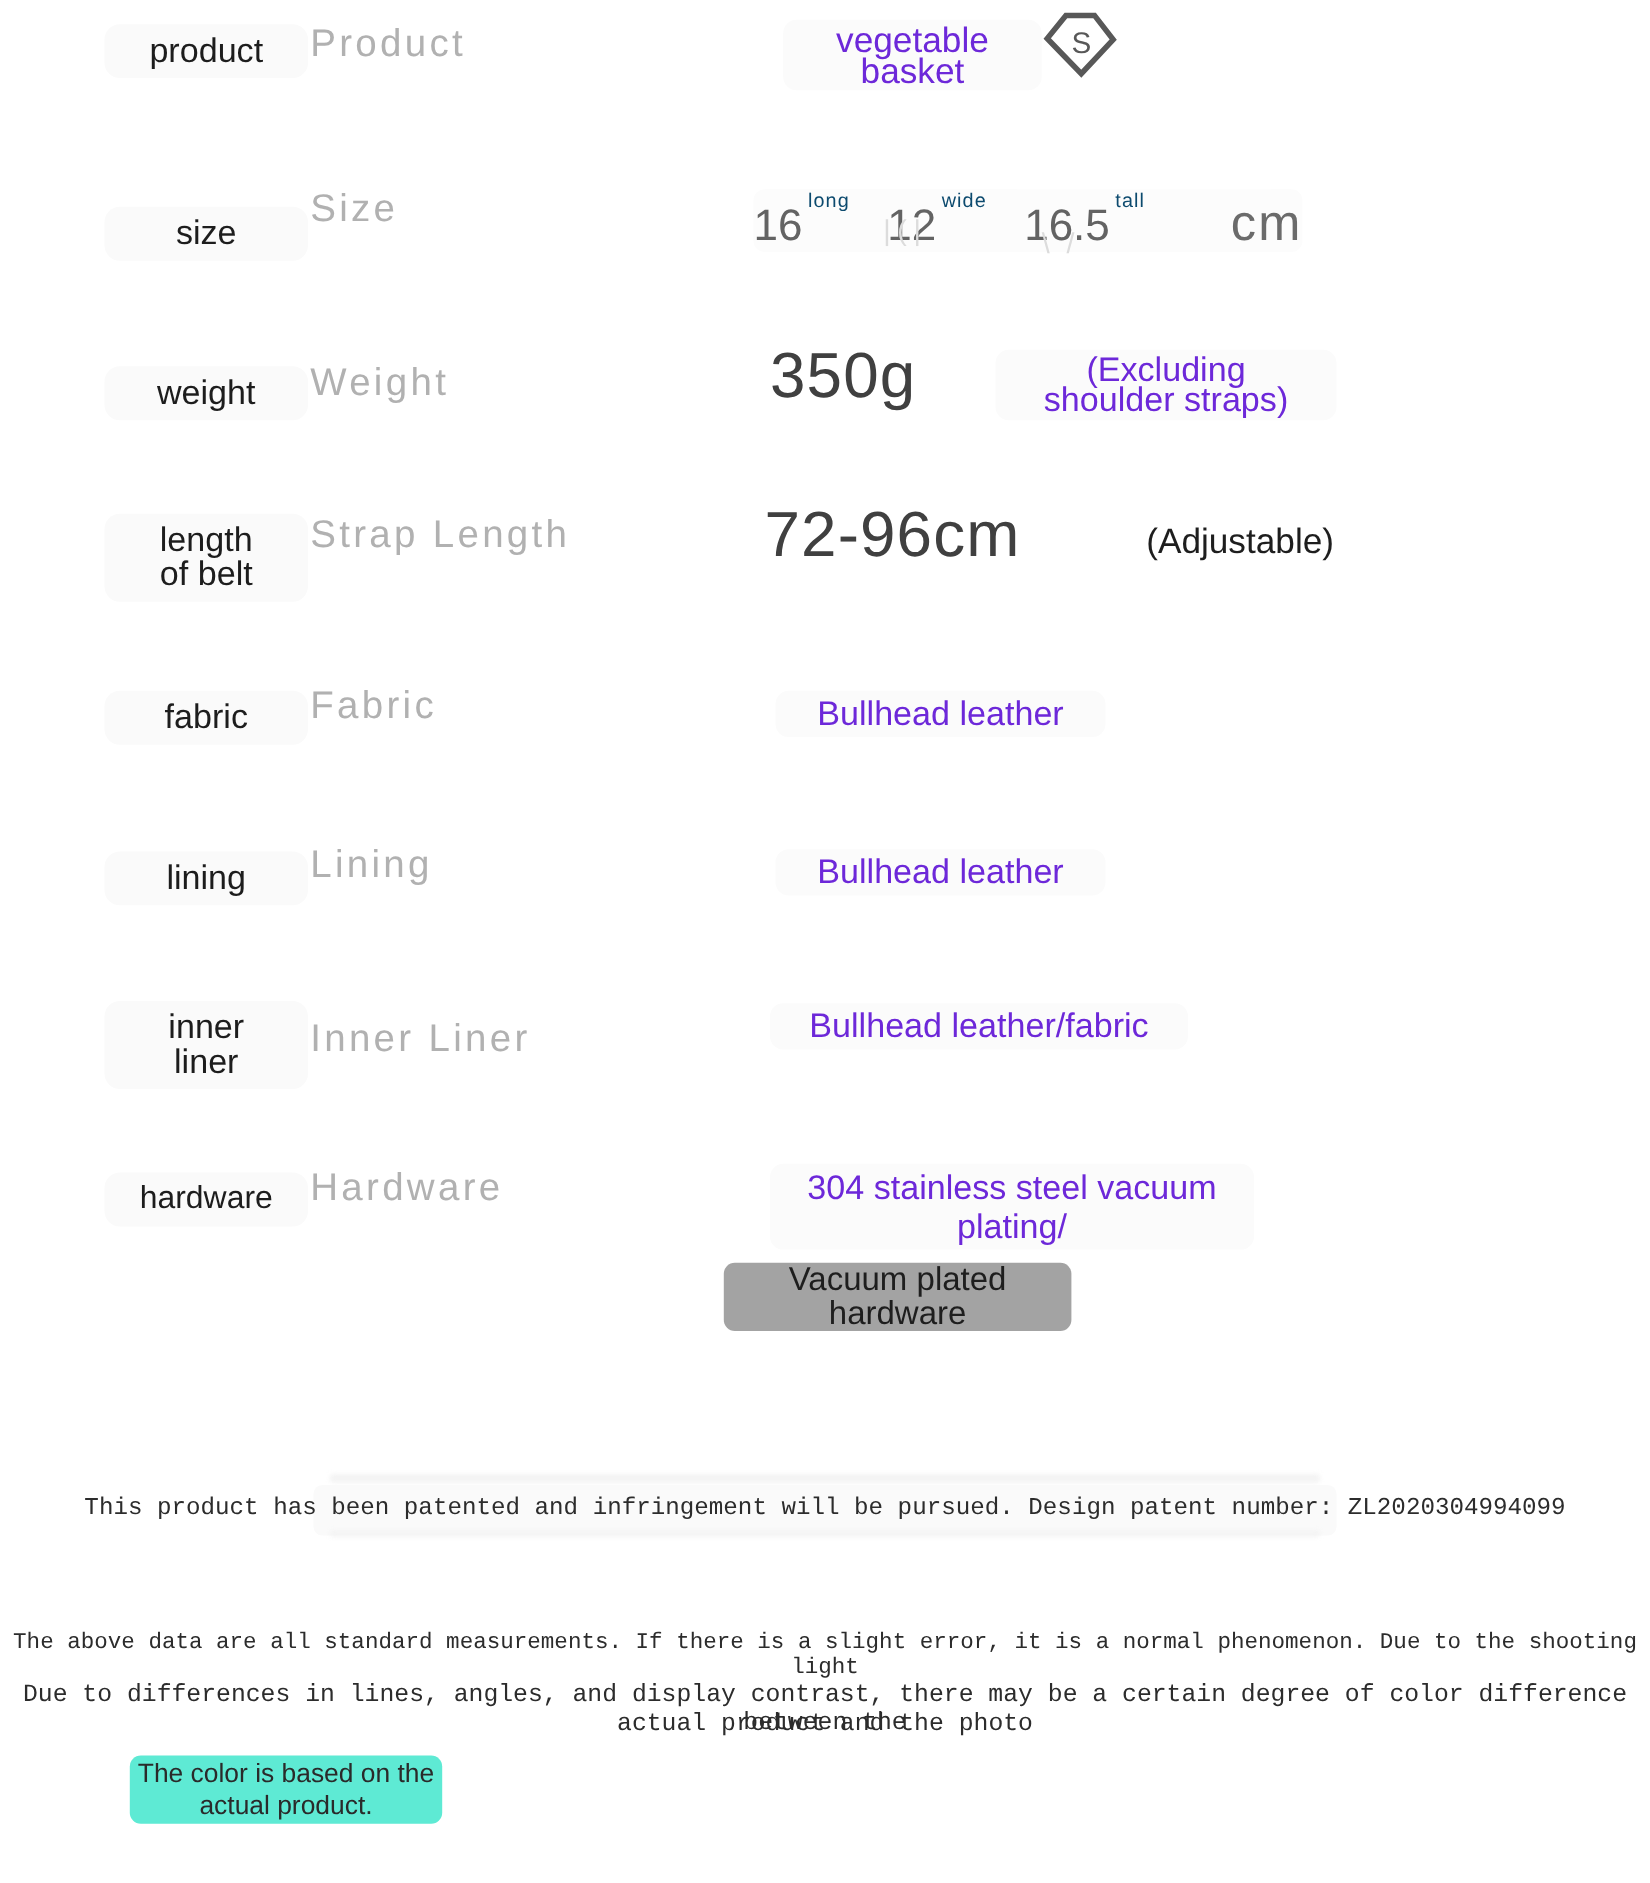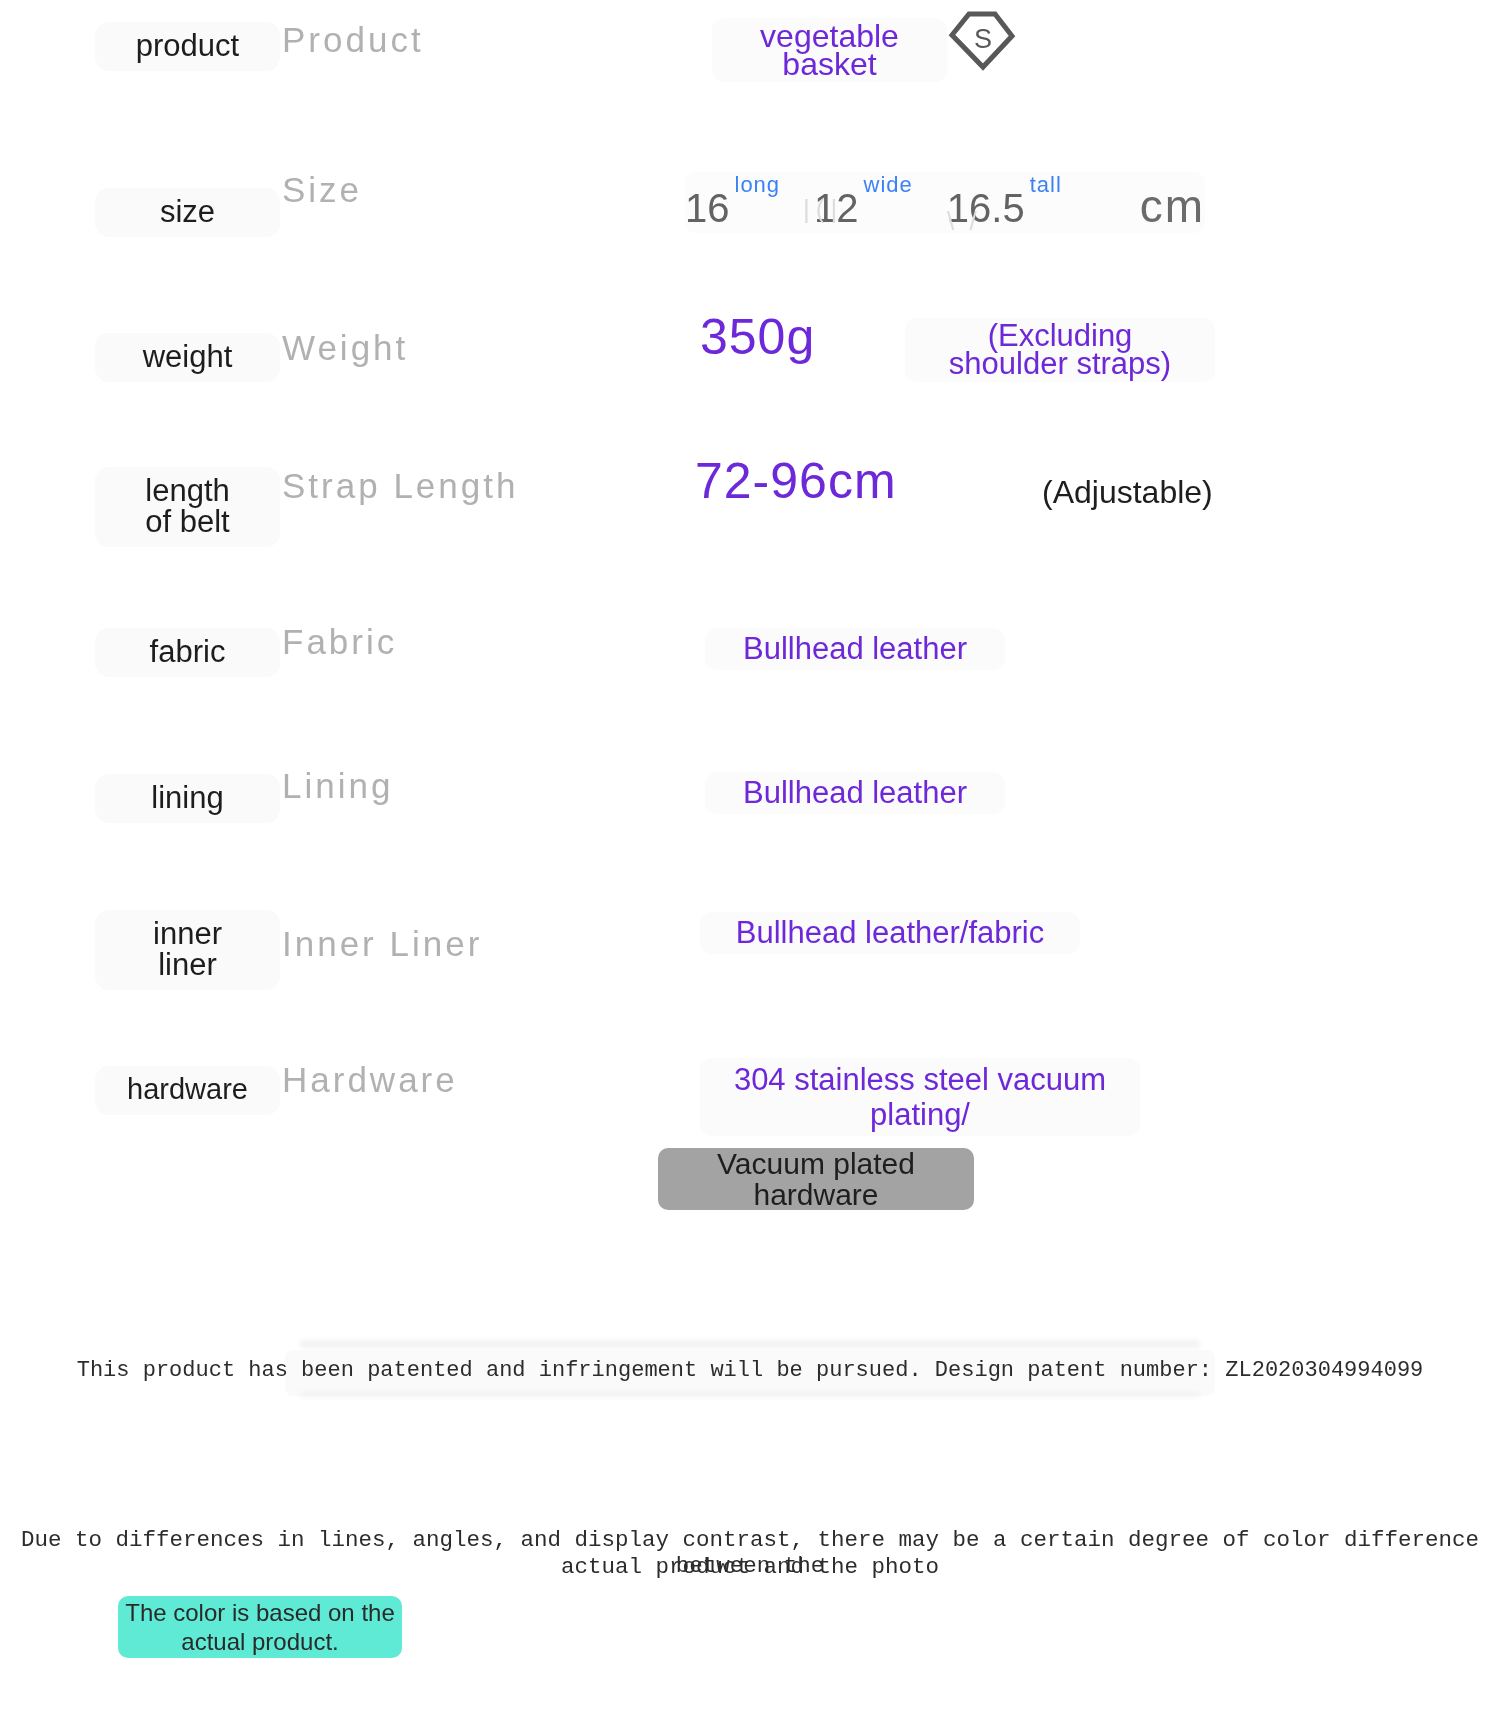--- a/index.html
+++ b/index.html
@@ -42,43 +42,43 @@
     font-size:31px;
     line-height:34px;
     text-align:center;
     background:#fbfbfb;
     border-radius:12px;
     padding:4px 10px;
   }
   .tight{line-height:28px;}
   .bignum{
     position:absolute;
-    font-size:50px;
-    color:#6d28d9;
+    font-size:58px;
+    color:#404040;
     letter-spacing:1px;
     white-space:nowrap;
   }
   .note{
     position:absolute;
     color:#1e1e1e;
     font-size:32px;
     white-space:nowrap;
   }
   
   .size-line{
     position:absolute;
     left:685px;
     top:172px;
     white-space:nowrap;
     background:#fcfcfc;
     border-radius:10px;
   }
   .size-line .big{font-size:40px;color:#636363;}
   .size-line .sup{
-    font-size:22px;color:#3b82f6;vertical-align:30px;
+    font-size:18px;color:#0c4a6e;vertical-align:30px;
     margin-left:5px;margin-right:34px;letter-spacing:1px;
   }
   .size-line .cm{font-size:46px;color:#6b6b6b;margin-left:44px;letter-spacing:2px;}
   .size-line .ghost{position:absolute;color:#dcdcdc;font-size:26px;}
   .ghost1{left:118px;top:22px;letter-spacing:6px;}
   .ghost2{left:262px;top:34px;letter-spacing:4px;}
   
   .brand-icon{position:absolute;left:948px;top:8px;}
   
   .foot{
@@ -172,20 +172,21 @@
   <div class="hw-sub">
     <div>Vacuum plated</div>
     <div>hardware</div>
   </div>
 
   <div class="ghostbar" style="left:300px;top:1340px;width:900px;height:8px;"></div>
   <div class="patent-bg"></div>
   <div class="foot" style="top:1358px;font-size:22px;">This product has been patented and infringement will be pursued. Design patent number: ZL2020304994099</div>
   <div class="ghostbar" style="left:300px;top:1391px;width:900px;height:7px;opacity:.45;"></div>
 
+  <div class="foot" style="top:1482px;font-size:20.5px;">The above data are all standard measurements. If there is a slight error, it is a normal phenomenon. Due to the shooting light</div>
 
   <div class="foot" style="top:1527px;font-size:22.5px;">Due to differences in lines, angles, and display contrast, there may be a certain degree of color difference between the</div>
   <div class="foot" style="top:1554px;font-size:22.5px;">actual product and the photo</div>
 
   <div class="color-note">
     <div>The color is based on the</div>
     <div>actual product.</div>
   </div>
 
 </div>

